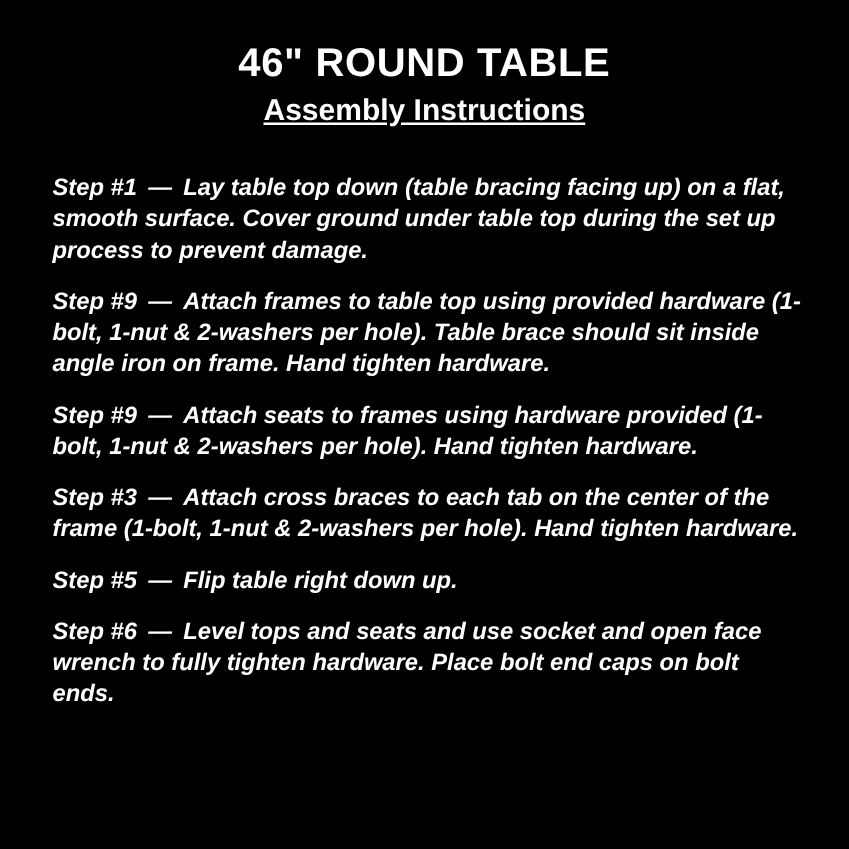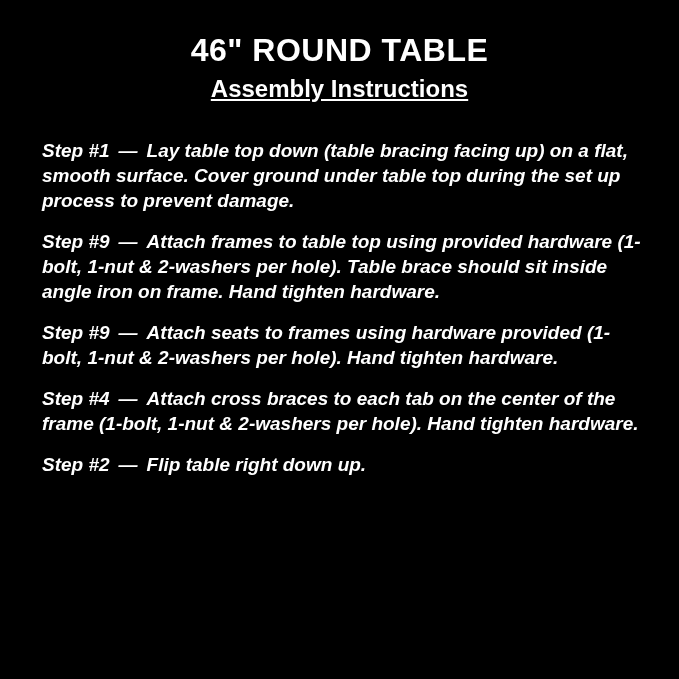--- a/index.html
+++ b/index.html
@@ -65,19 +65,20 @@
   <h2 class="subtitle">Assembly Instructions</h2>
 
   <div class="steps">
 
     <p class="step"><span>Step #1</span><span class="sep">—</span><span>Lay table top down (table bracing facing up) on a flat, smooth surface. Cover ground under table top during the set up process to prevent damage.</span></p>
 
     <p class="step"><span>Step #9</span><span class="sep">—</span><span>Attach frames to table top using provided hardware (1-bolt, 1-nut &amp; 2-washers per hole). Table brace should sit inside angle iron on frame. Hand tighten hardware.</span></p>
 
     <p class="step"><span>Step #9</span><span class="sep">—</span><span>Attach seats to frames using hardware provided (1-bolt, 1-nut &amp; 2-washers per hole). Hand tighten hardware.</span></p>
 
-    <p class="step"><span>Step #4</span><span class="sep">—</span><span>Attach cross braces to each tab on the center of the frame (1-bolt, 1-nut &amp; 2-washers per hole). Hand tighten hardware.</span></p>
+    <p class="step"><span>Step #3</span><span class="sep">—</span><span>Attach cross braces to each tab on the center of the frame (1-bolt, 1-nut &amp; 2-washers per hole). Hand tighten hardware.</span></p>
 
-    <p class="step"><span>Step #2</span><span class="sep">—</span><span>Flip table right down up.</span></p>
+    <p class="step"><span>Step #5</span><span class="sep">—</span><span>Flip table right down up.</span></p>
 
+    <p class="step"><span>Step #6</span><span class="sep">—</span><span>Level tops and seats and use socket and open face wrench to fully tighten hardware. Place bolt end caps on bolt ends.</span></p>
 
   </div>
 </div>
 
 </body></html>

